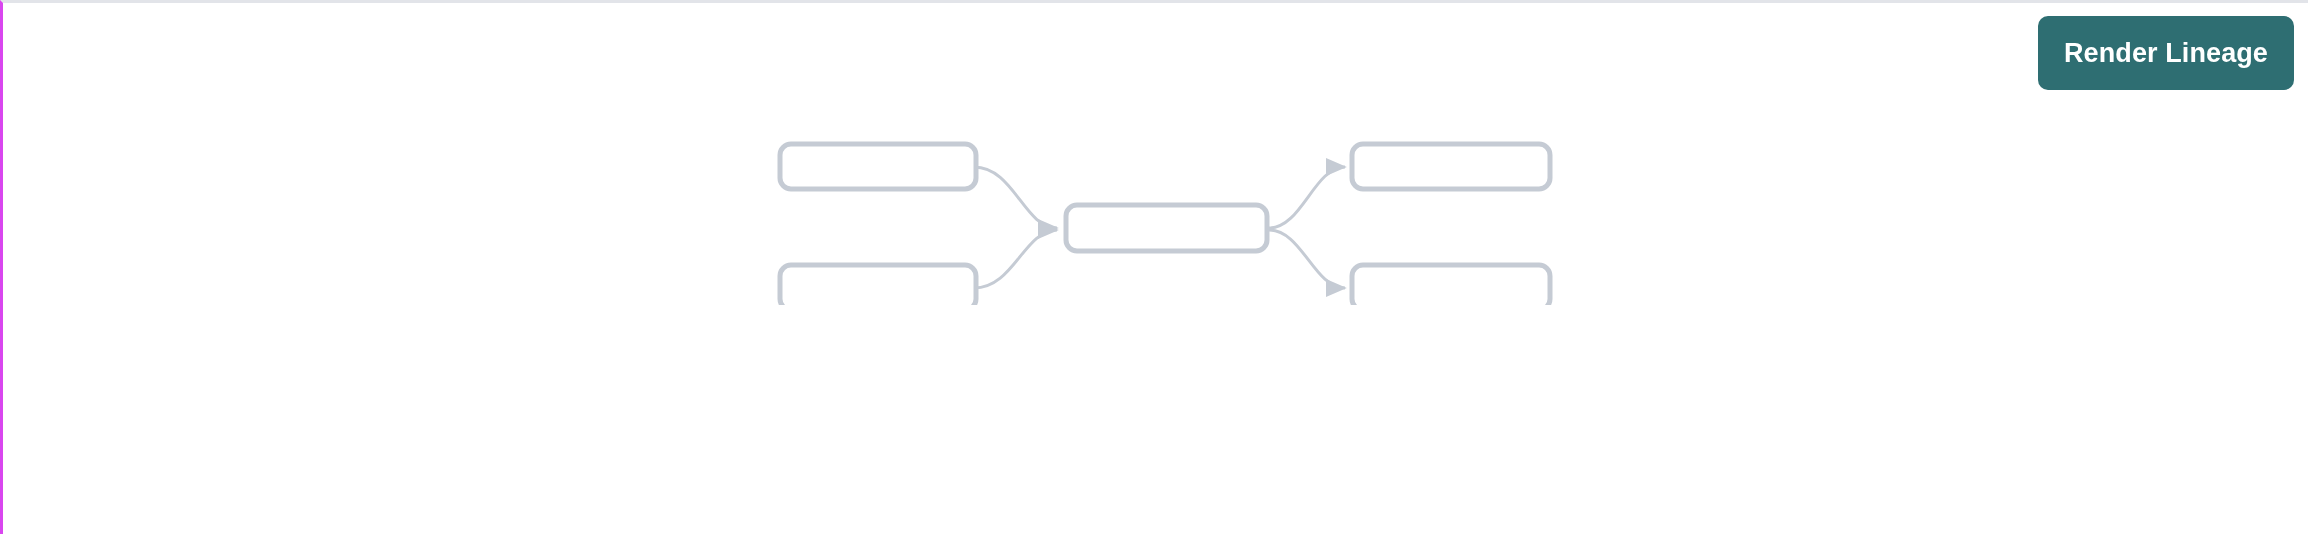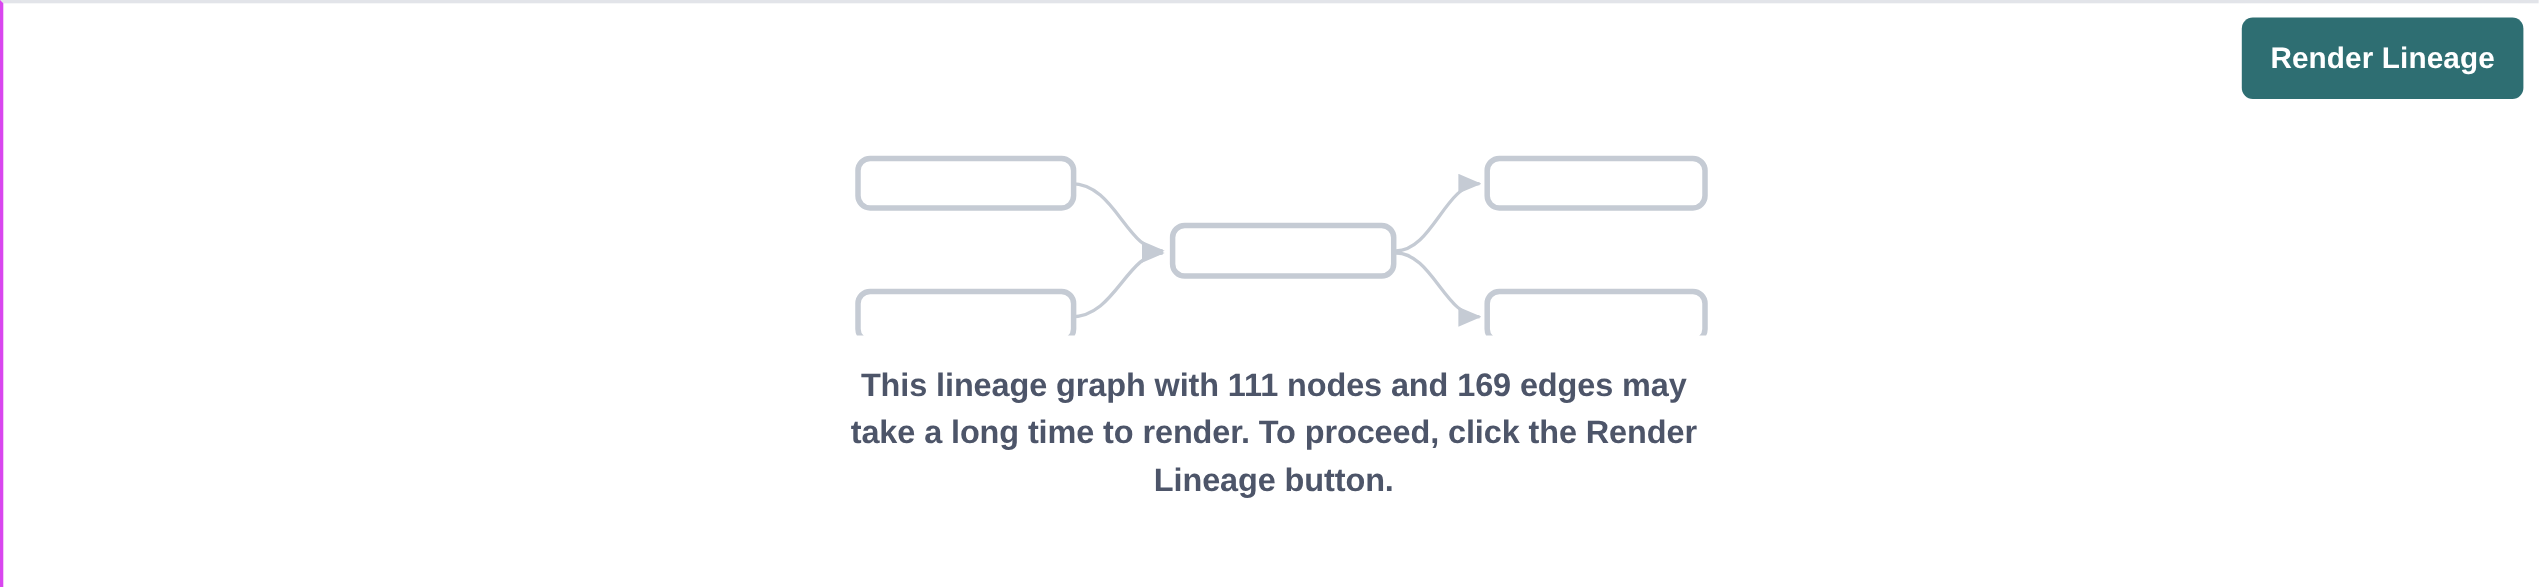--- a/index.html
+++ b/index.html
@@ -114,20 +114,15 @@
         <rect x="11" y="19" width="196" height="45" rx="11" ry="11" fill="#ffffff" stroke="#c5cbd4" stroke-width="5"></rect>
         <rect x="11" y="140" width="196" height="45" rx="11" ry="11" fill="#ffffff" stroke="#c5cbd4" stroke-width="5"></rect>
 
         <rect x="297" y="80" width="201" height="46" rx="11" ry="11" fill="#ffffff" stroke="#c5cbd4" stroke-width="5"></rect>
 
         <rect x="583" y="19" width="198" height="45" rx="11" ry="11" fill="#ffffff" stroke="#c5cbd4" stroke-width="5"></rect>
         <rect x="583" y="140" width="198" height="45" rx="11" ry="11" fill="#ffffff" stroke="#c5cbd4" stroke-width="5"></rect>
       </svg>
     </div>
 
-    <div id="lineage-empty-message">
-      <span>This lineage graph with 111 nodes and 169 edges may take</span>
-      <span>a long time to render. To proceed, click the Render Lineage</span>
-      <span>button.</span>
-    </div>
 
   </div>
 </div>
 
 </body></html>

